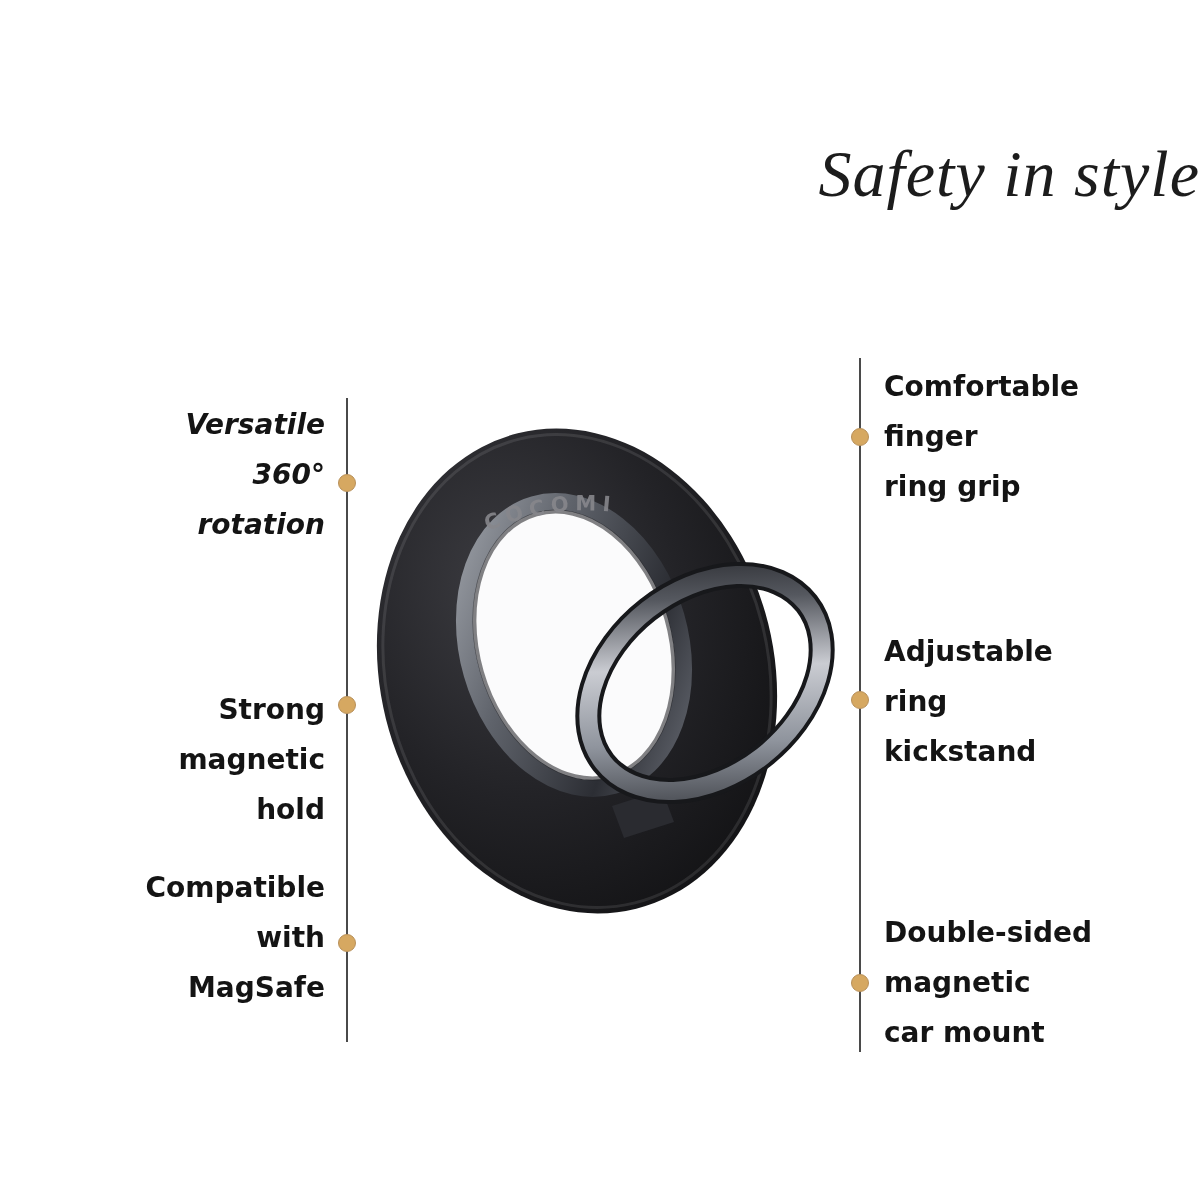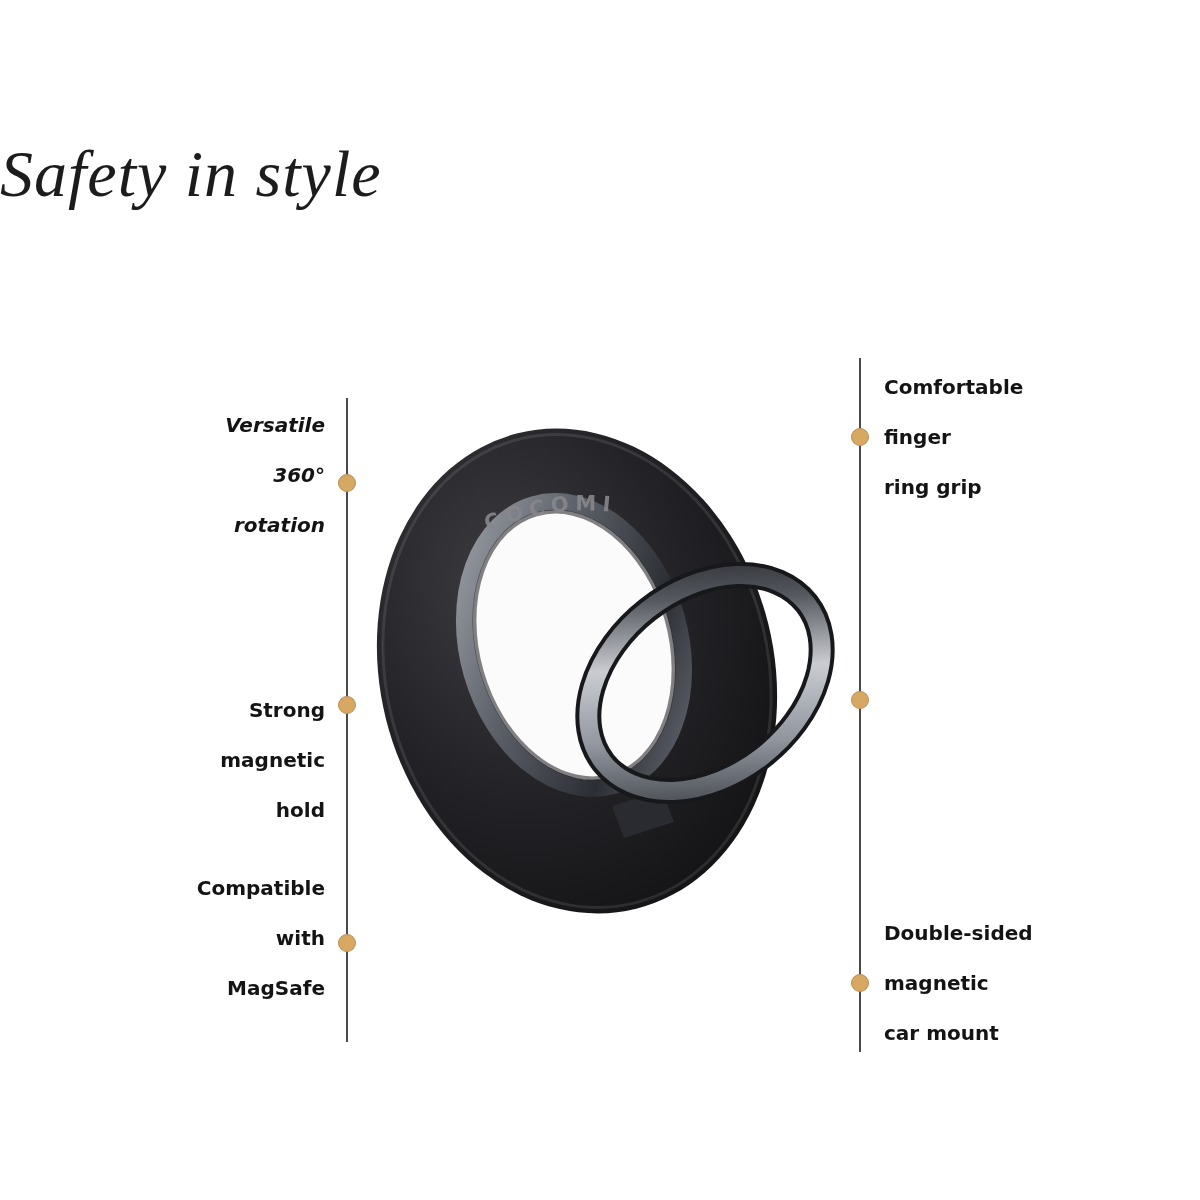--- a/index.html
+++ b/index.html
@@ -13,21 +13,21 @@
     height: 1200px;
     background: #ffffff;
     overflow: hidden;
     font-family: "DejaVu Sans", "Liberation Sans", sans-serif;
   }
   .page-title {
     position: absolute;
     top: 136px;
     left: 0;
     width: 1200px;
-    text-align: left;
+    text-align: right;
     font-family: "Liberation Serif", "DejaVu Serif", serif;
     font-style: italic;
     font-weight: 500;
     font-size: 66px;
     letter-spacing: 1px;
     color: #1c1c1c;
   }
   .vline {
     position: absolute;
     width: 2px;
@@ -41,21 +41,21 @@
     height: 18px;
     border-radius: 50%;
     background: var(--accent, #d6a861);
     border: 1px solid #b8905a;
     box-sizing: border-box;
     transform: translate(-50%, -50%);
   }
   .feature {
     position: absolute;
     font-weight: bold;
-    font-size: 20px;
+    font-size: 28px;
     line-height: 50px;
     color: #141414;
     white-space: pre-line;
   }
   .feature.left  { right: 875px; text-align: right; }
   .feature.right { left: 884px;  text-align: left; }
   .f-l1 { top: 400px; font-style: italic; }
   .f-l2 { top: 637px; margin-top: 48px; }
   .f-l3 { top: 863px; }
   .f-r1 { top: 362px; }
@@ -135,17 +135,20 @@
   <div class="feature left f-l2">Strong
 magnetic
 hold</div>
   <div class="feature left f-l3">Compatible
 with
 MagSafe</div>
 
   <div class="feature right f-r1">Comfortable
 finger
 ring grip</div>
+  <div class="feature right f-r2">Adjustable
+ring
+kickstand</div>
   <div class="feature right f-r3">Double-sided
 magnetic
 car mount</div>
 
 </div>
 
 </body></html>

